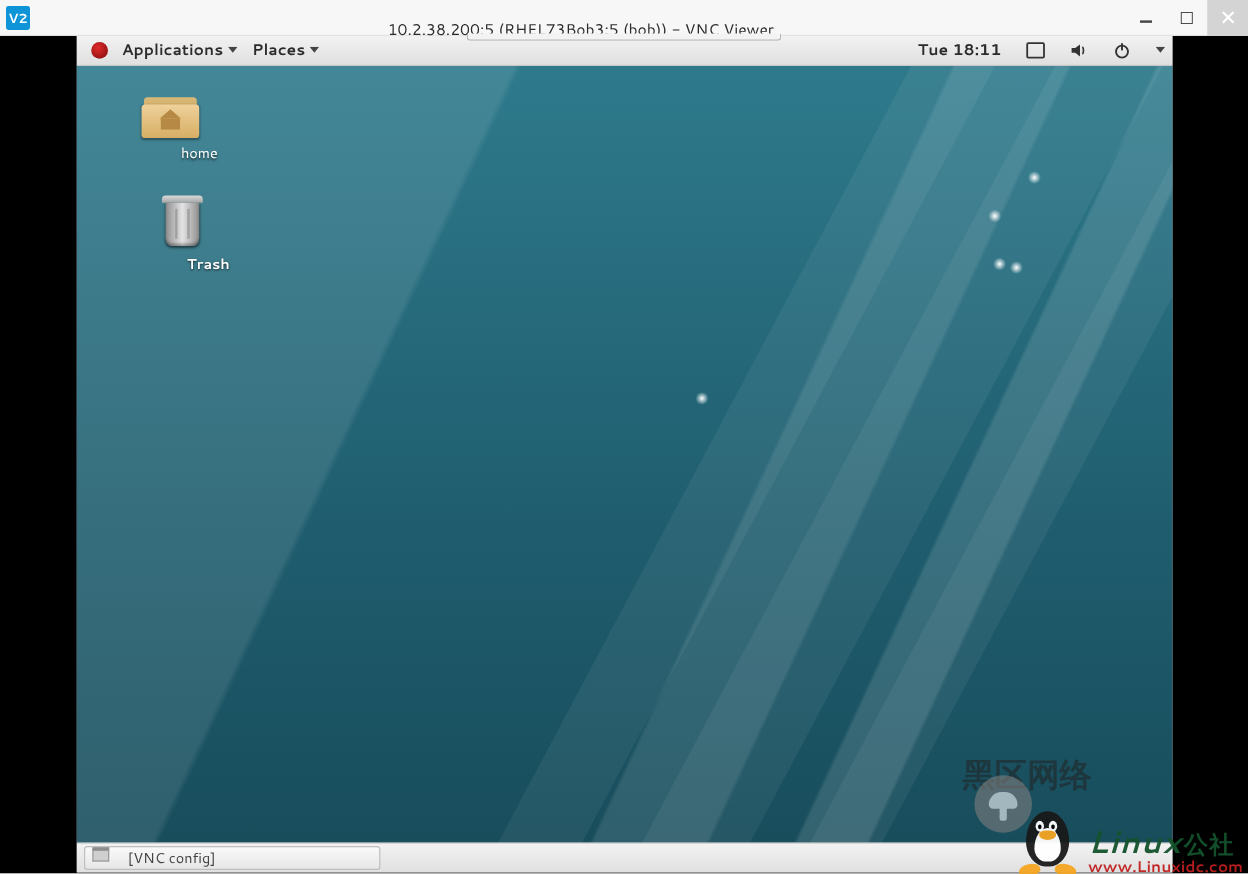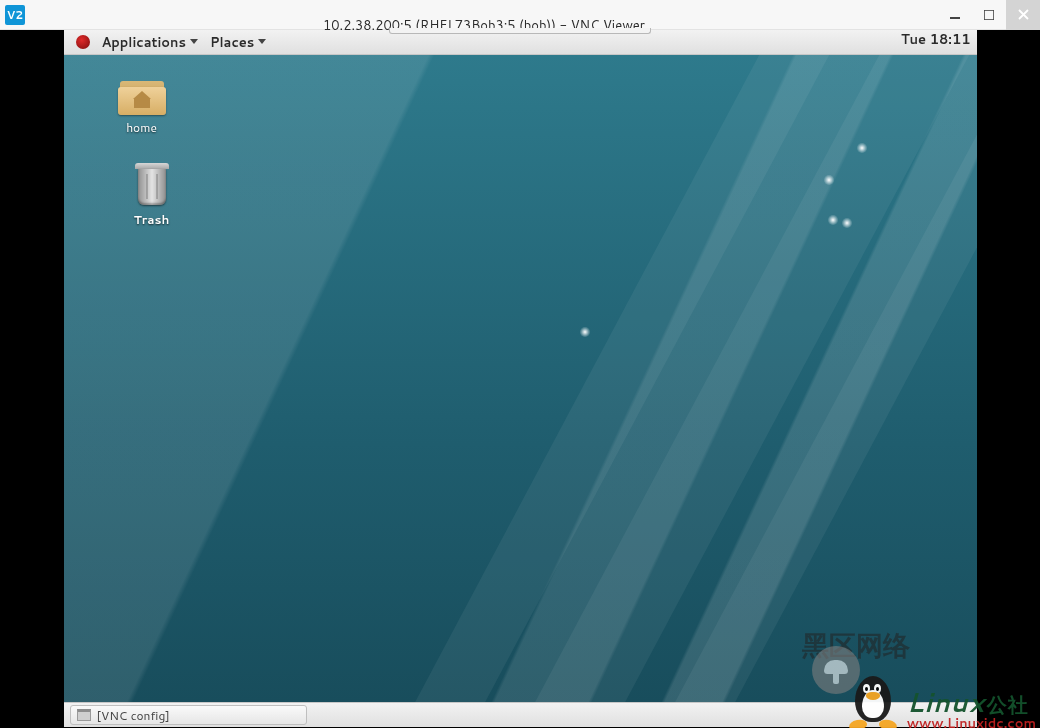--- a/index.html
+++ b/index.html
@@ -18,52 +18,52 @@
 
   
   .client-area { flex:1; background:#000; display:flex; align-items:flex-start; justify-content:center; }
   .remote { width:913px; height:697px; background:#eaeaea; display:flex; flex-direction:column; }
 
   
   .gnome-panel { height:25px; background: linear-gradient(#f2f2f2,#e0e0e0); border-bottom:1px solid #c7c7c7; display:flex; padding:0 6px; font-size:13px; color:#2b2b2b; font-weight:bold; }
   .panel-item { display:flex; align-items:center; gap:4px; padding:0 6px; cursor:pointer; }
   .redhat-icon { width:14px; height:14px; border-radius:50%; background: radial-gradient(circle at 40% 35%, #e02a2a, #7d0d0d); }
   .panel-spacer { flex:1; }
-  .panel-right { display:flex; align-items:center; gap:20px;flex-direction:column; }
+  .panel-right { display:flex; align-items:center; gap:20px; }
   .panel-right svg { display:block; }
 
   
   .desktop { flex:1; position:relative; overflow:hidden;
     background:
       linear-gradient(115deg, rgba(255,255,255,0.10) 30%, rgba(255,255,255,0) 30.5%),
       linear-gradient(115deg, rgba(255,255,255,0) 60%, rgba(255,255,255,0.10) 60.3%, rgba(255,255,255,0.10) 68%, rgba(255,255,255,0) 68.3%),
       linear-gradient(115deg, rgba(255,255,255,0) 74%, rgba(255,255,255,0.12) 74.3%, rgba(255,255,255,0.12) 79%, rgba(255,255,255,0) 79.3%),
       linear-gradient(to bottom, #2e7a8c, #1f5d6e 60%, #184d5c);
   }
   .desktop .stripe { position:absolute; left:-50px; right:-50px; height:160%; transform: skewX(-28deg); background: rgba(255,255,255,0.06); }
   .desktop .dot { position:absolute; width:10px; height:10px; border-radius:50%; background: radial-gradient(circle, #fff, rgba(255,255,255,0.2) 60%, rgba(255,255,255,0)); }
 
-  .desktop-icon { position:absolute; width:80px; text-align:center; cursor:pointer; }
+  .desktop-icon { position:absolute; width:80px; text-align:right; cursor:pointer; }
   .desktop-icon .label { color:#fff; font-size:12px; margin-top:4px; text-shadow:0 1px 2px rgba(0,0,0,0.7); }
   .folder-vis { width:48px; height:38px; margin:0 auto; position:relative; }
   .folder-vis .back { position:absolute; left:2px; top:4px; width:44px; height:30px; background:linear-gradient(#d9b877,#c59a50); border-radius:3px; }
   .folder-vis .front { position:absolute; left:0; top:10px; width:48px; height:28px; background:linear-gradient(#efd19a,#d7ae65); border-radius:3px; box-shadow:0 1px 2px rgba(0,0,0,0.4); display:flex; align-items:center; justify-content:center; }
   .folder-vis .home-g { width:16px; height:13px; position:relative; }
   .folder-vis .home-g::before { content:""; position:absolute; left:0; top:4px; width:16px; height:9px; background:#b68a45; }
   .folder-vis .home-g::after { content:""; position:absolute; left:-1px; top:-4px; width:0; height:0; border-left:9px solid transparent; border-right:9px solid transparent; border-bottom:8px solid #b68a45; }
 
   .trash-vis { width:40px; height:44px; margin:0 auto; position:relative; }
   .trash-vis .lid { position:absolute; top:0; left:3px; width:34px; height:6px; background:linear-gradient(#d7d7d7,#a8a8a8); border-radius:3px 3px 0 0; }
   .trash-vis .can { position:absolute; top:6px; left:6px; width:28px; height:36px; background:linear-gradient(90deg,#8f8f8f,#e3e3e3,#8f8f8f); border-radius:0 0 6px 6px; box-shadow:inset 0 -2px 2px rgba(0,0,0,0.3), 0 1px 2px rgba(0,0,0,0.5); }
   .trash-vis .can::before, .trash-vis .can::after { content:""; position:absolute; top:5px; bottom:6px; width:2px; background:rgba(0,0,0,0.18); }
   .trash-vis .can::before { left:8px; } .trash-vis .can::after { right:8px; }
 
   
   .bottom-bar { height:25px; background: linear-gradient(#f2f2f2,#e0e0e0); border-top:1px solid #c7c7c7; display:flex; align-items:center; padding:0 6px; gap:6px; }
-  .task-btn { display:flex; align-items:center; gap:6px; background:linear-gradient(#fafafa,#e6e6e6); border:1px solid #bfbfbf; border-radius:3px; height:20px; padding:0 136px 0 6px; font-size:12px; color:#444; }
+  .task-btn { display:flex; align-items:flex-start; gap:16px; background:linear-gradient(#fafafa,#e6e6e6); border:1px solid #bfbfbf; border-radius:3px; height:20px; padding:0 136px 0 6px; font-size:12px; color:#444; }
   .task-btn .win-ico { width:14px; height:12px; background:#cfcfcf; border:1px solid #9a9a9a; border-top:3px solid #8d8d8d; }
 
   
   .watermark { position:absolute; right:4px; bottom:-2px; display:flex; align-items:flex-end; gap:6px; pointer-events:none; opacity:0.95; }
   .tux { width:56px; height:62px; position:relative; }
   .tux .body { position:absolute; left:10px; top:8px; width:36px; height:46px; background:#1a1a1a; border-radius:50% 50% 45% 45% / 55% 55% 45% 45%; }
   .tux .belly { position:absolute; left:17px; top:22px; width:22px; height:28px; background:#fff; border-radius:50% 50% 45% 45% / 60% 60% 40% 40%; }
   .tux .eye { position:absolute; top:16px; width:7px; height:9px; background:#fff; border-radius:50%; }
   .tux .eye.l { left:18px; } .tux .eye.r { left:29px; }
   .tux .pupil { position:absolute; top:19px; width:3px; height:4px; background:#000; border-radius:50%; }

